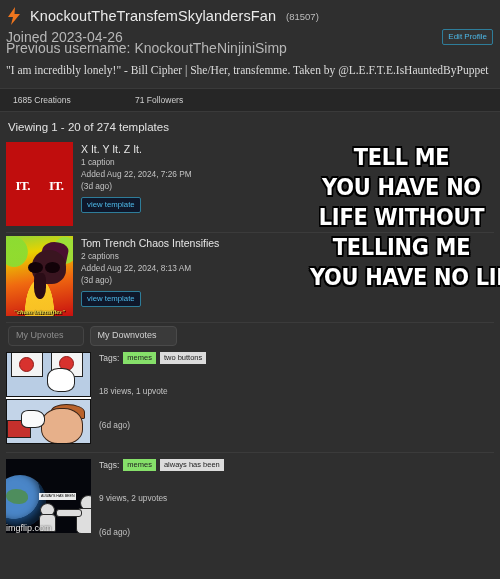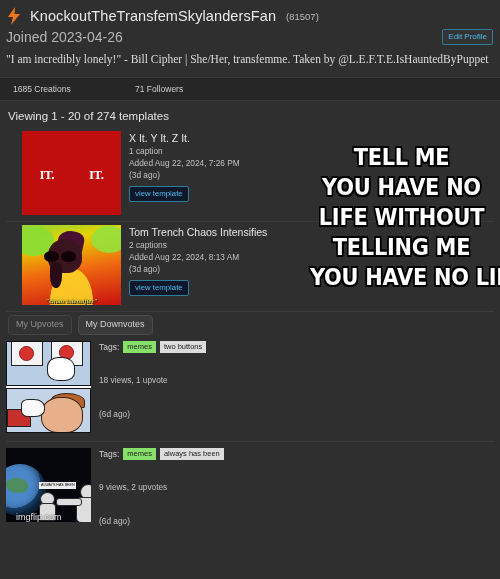--- a/index.html
+++ b/index.html
@@ -107,27 +107,26 @@
     gap: 8px;
     padding: 3px 6px 0 6px;
     align-items: flex-start;
   }
   .row-sep {
     height: 1px;
     background: #3b3b3b;
     margin: 6px 6px 0 6px;
   }
   .thumb {
-    width: 99px;
+    width: 67px;
     height: 80px;
     flex: 0 0 auto;
     position: relative;
     overflow: hidden;
     background: #111;
-    margin-left: 16px;
   }
   .tpl-title {
     font-size: 10.5px;
     color: #e6e6e6;
     line-height: 14px;
     white-space: nowrap;
   }
   .tpl-sub {
     font-size: 8.3px;
     color: #c2c2c2;
@@ -257,33 +256,33 @@
   .t-space .a2-helm { left: 74px; top: 36px; width: 15px; height: 14px; border-radius: 50%; }
   .t-space .a2-body { left: 70px; top: 49px; width: 20px; height: 24px; border-radius: 5px; }
   .t-space .arm { left: 50px; top: 50px; width: 24px; height: 6px; border-radius: 3px; }
   .t-space .cap {
     position: absolute; left: 33px; top: 34px;
     background: rgba(255,255,255,.92); color: #000;
     font-size: 3.6px; line-height: 4.6px; padding: 1px 2px;
     white-space: nowrap; font-family: "Liberation Sans", sans-serif;
   }
   .t-space .wm {
-    position: absolute; left: 10px; bottom: 0;
+    position: absolute; left: 0; bottom: 0;
     font-size: 9px; color: #e8e8e8; font-family: "Liberation Sans", sans-serif;
     text-shadow: 0 0 2px #000;
   }
 
   
   .vote-toggle { display: flex; gap: 6px; padding: 3px 8px 0 8px; }
   .vote-btn {
     border: 1px solid #4a4a4a;
     background: #3a3a3a;
     color: #d2d2d2;
     font-size: 9px;
-    padding: 3px 7px 4px 7px;
+    padding: 3px 19px 4px 7px;
     border-radius: 4px;
     line-height: 11px;
     white-space: nowrap;
   }
   .vote-btn.active { background: #333; color: #8e8e8e; border-color: #444; }
 
   
   .uv-row { display: flex; gap: 8px; padding: 6px 6px 0 6px; align-items: flex-start; }
   .uv-thumb { width: 85px; flex: 0 0 auto; position: relative; overflow: hidden; }
   .uv-thumb.tall { height: 92px; }
@@ -336,20 +335,21 @@
       <svg width="14" height="18" viewBox="0 0 14 18" aria-hidden="true">
         <path d="M8 0 L1 10 L6 10 L4 18 L13 7 L7.5 7 Z" fill="#f0761e"></path>
       </svg>
     </span>
     <span class="username">KnockoutTheTransfemSkylandersFan</span>
     <span class="userid">(81507)</span>
   </div>
 
   <div class="meta-rows">
     <div class="meta-line">Joined 2023-04-26</div>
+    <div class="meta-line">Previous username: KnockoutTheNinjiniSimp</div>
     <div class="edit-profile">Edit Profile</div>
   </div>
 
   <div class="bio">"I am incredibly lonely!" - Bill Cipher | She/Her, transfemme. Taken by @L.E.F.T.E.IsHauntedByPuppet</div>
 
   <div class="stats-bar">
     <span class="stat">1685 Creations</span>
     <span class="stat">71 Followers</span>
   </div>
 

